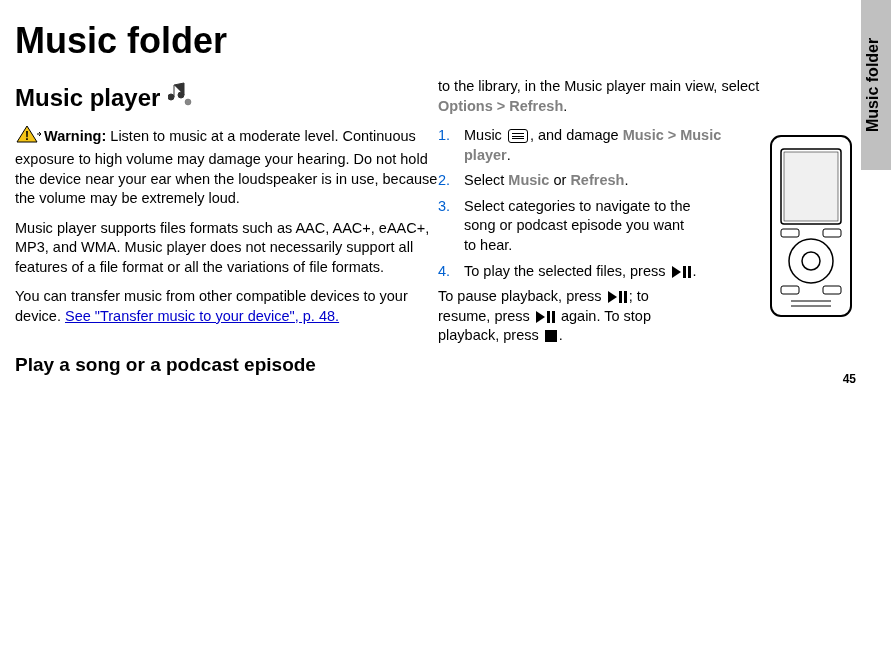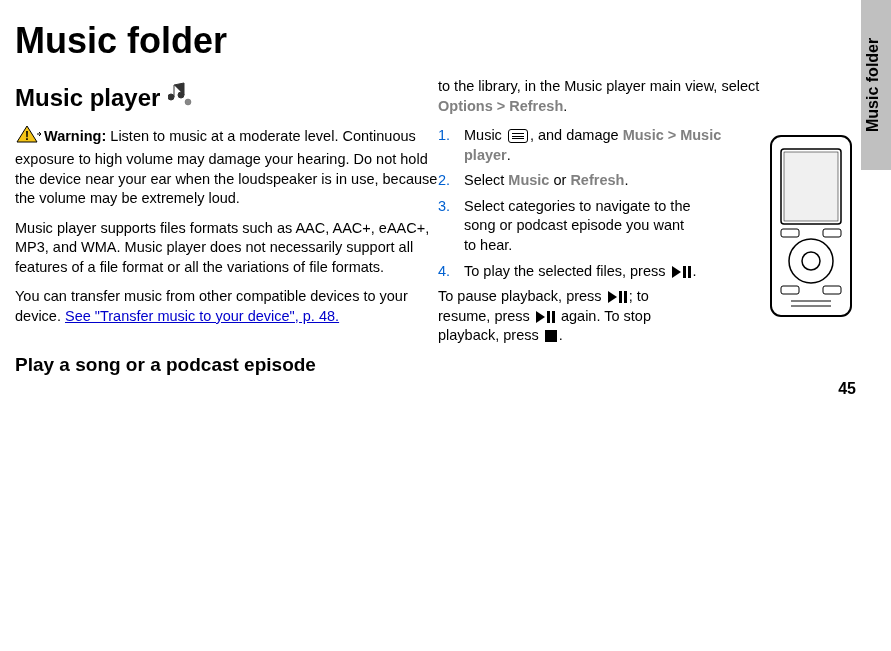--- a/index.html
+++ b/index.html
@@ -89,23 +89,23 @@
     ol.steps li::before {
       content: counter(step) ".";
       position: absolute;
       left: 0;
       color: #0060d0;
       font-weight: normal;
     }
     .page-number {
       position: absolute;
       right: 35px;
-      bottom: 8px;
-      font-weight: bold;
-      font-size: 16px;
+      bottom: 20px;
+      font-weight: bold;
+      font-size: 12px;
     }
     .icon-inline {
       display: inline-block;
       vertical-align: middle;
       margin: 0 2px;
     }
     .icon-menu-key {
       width: 20px; height: 14px;
       border: 1px solid #000;
       border-radius: 3px;

